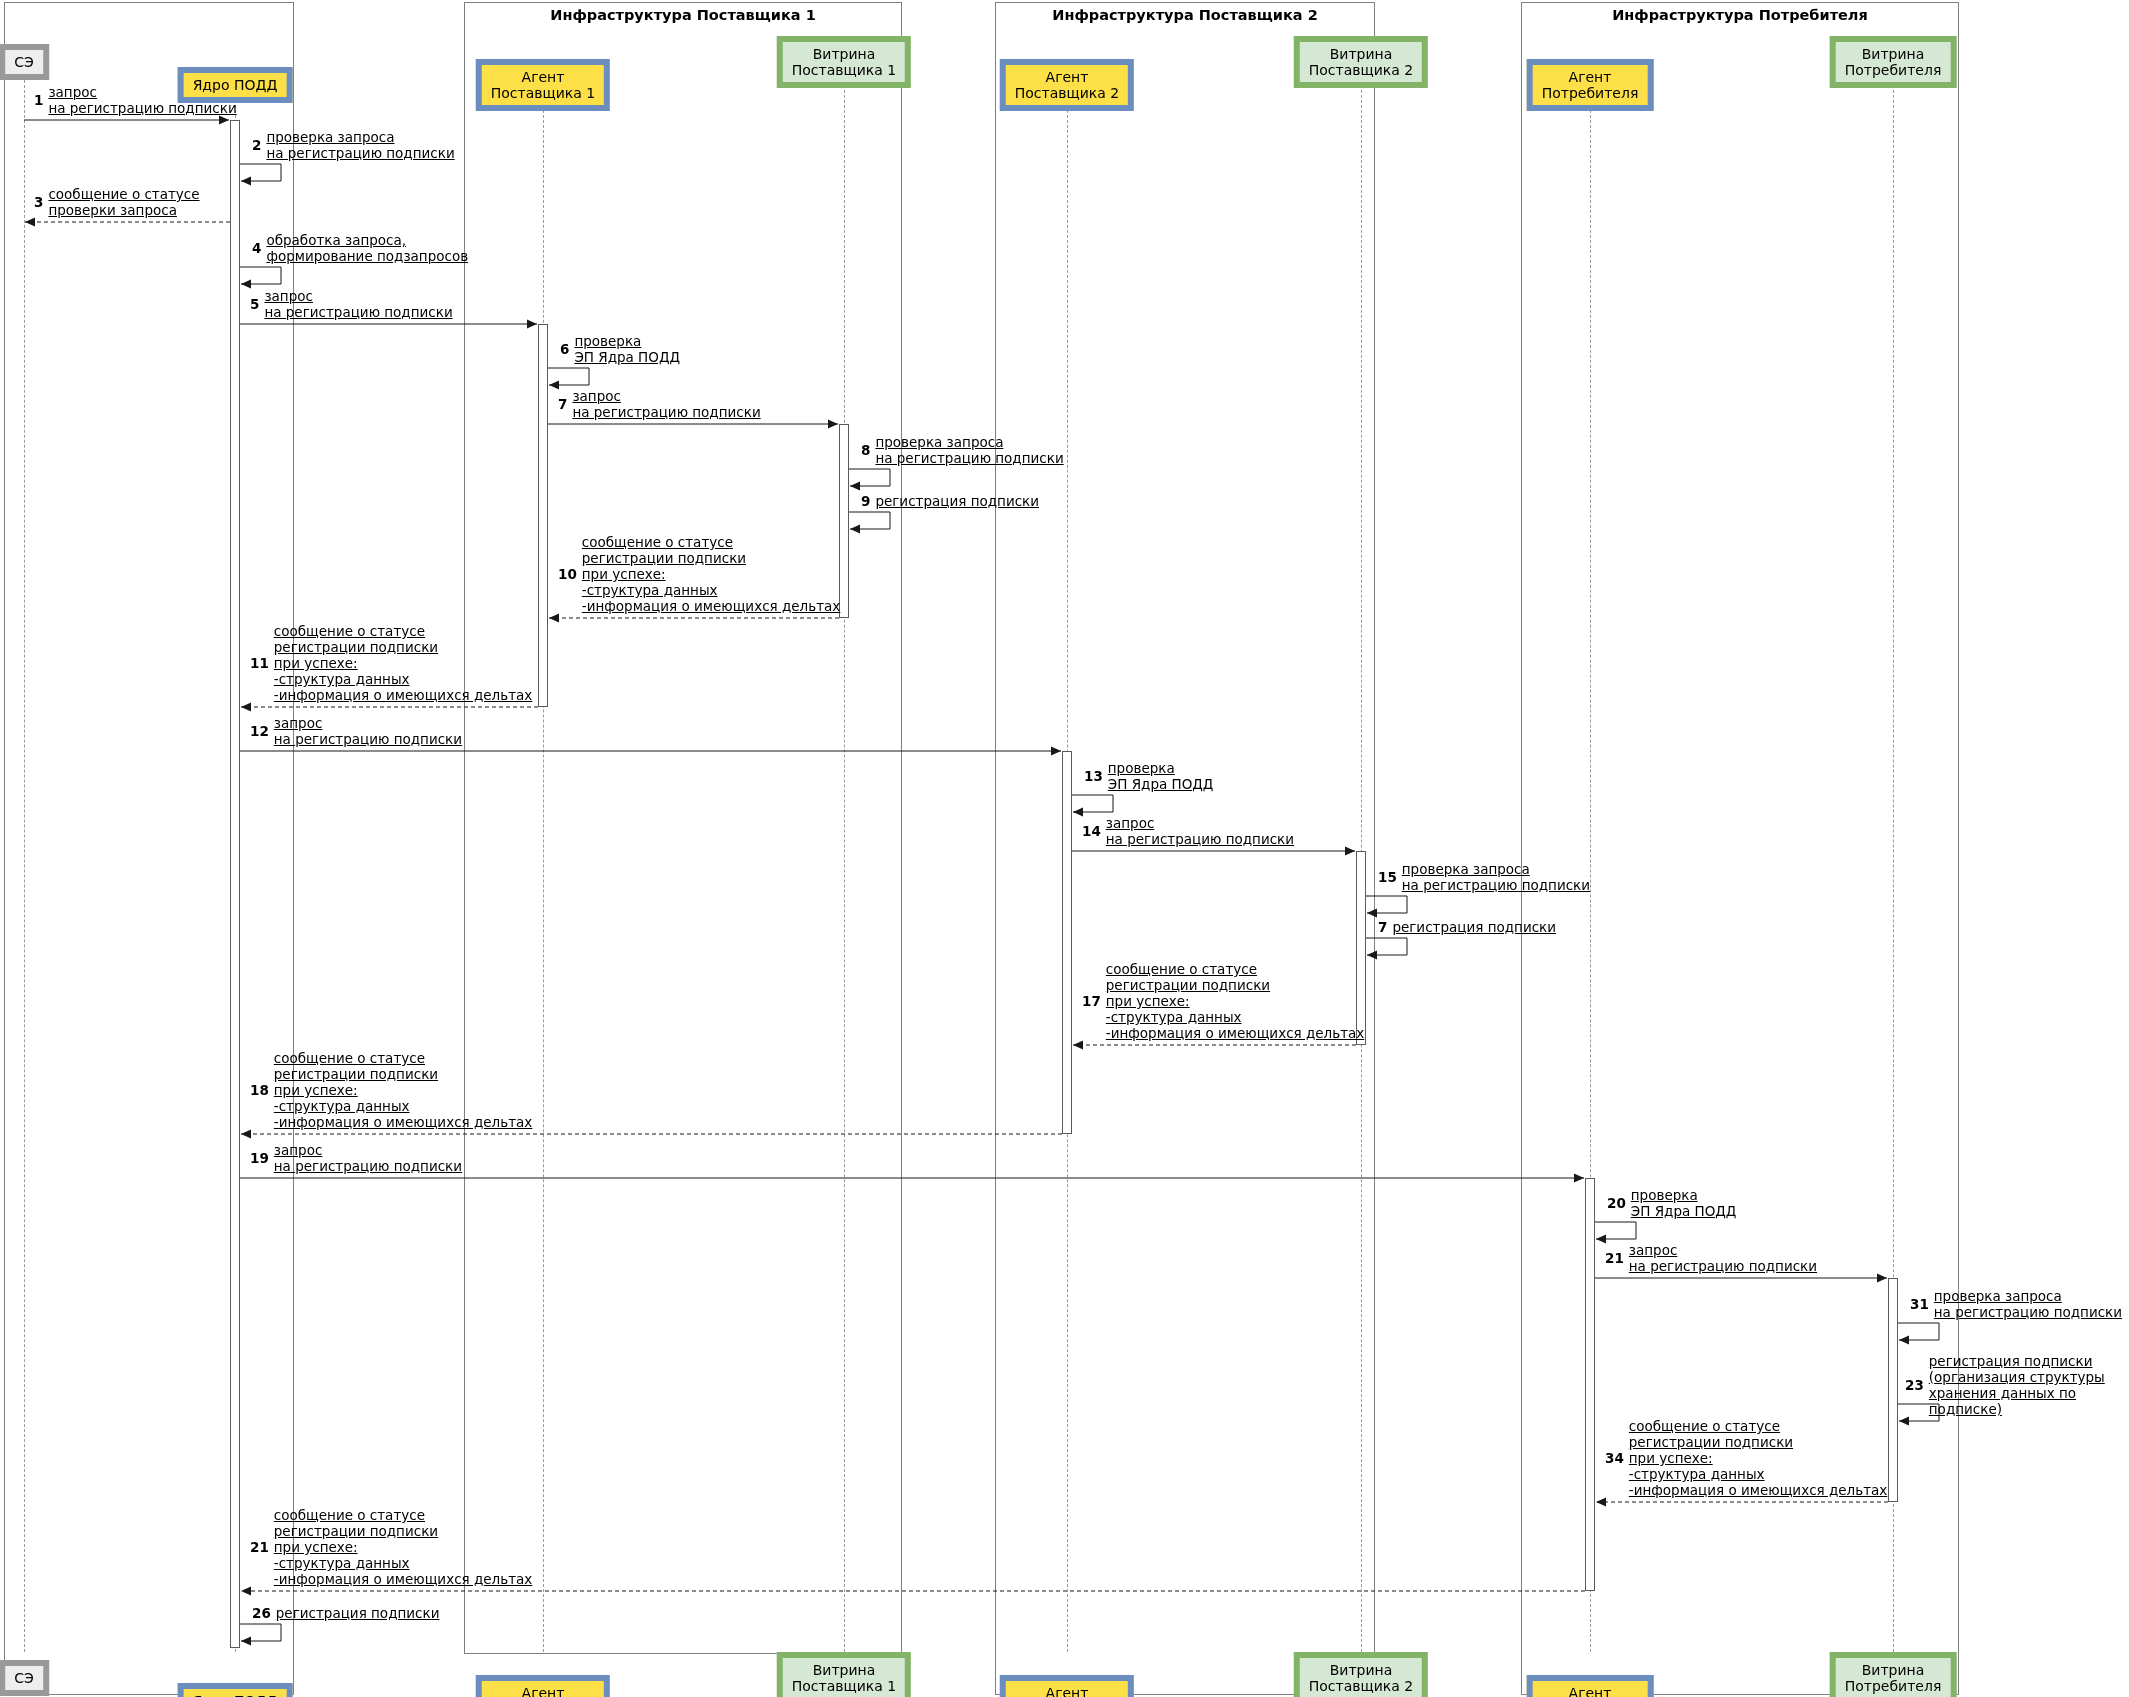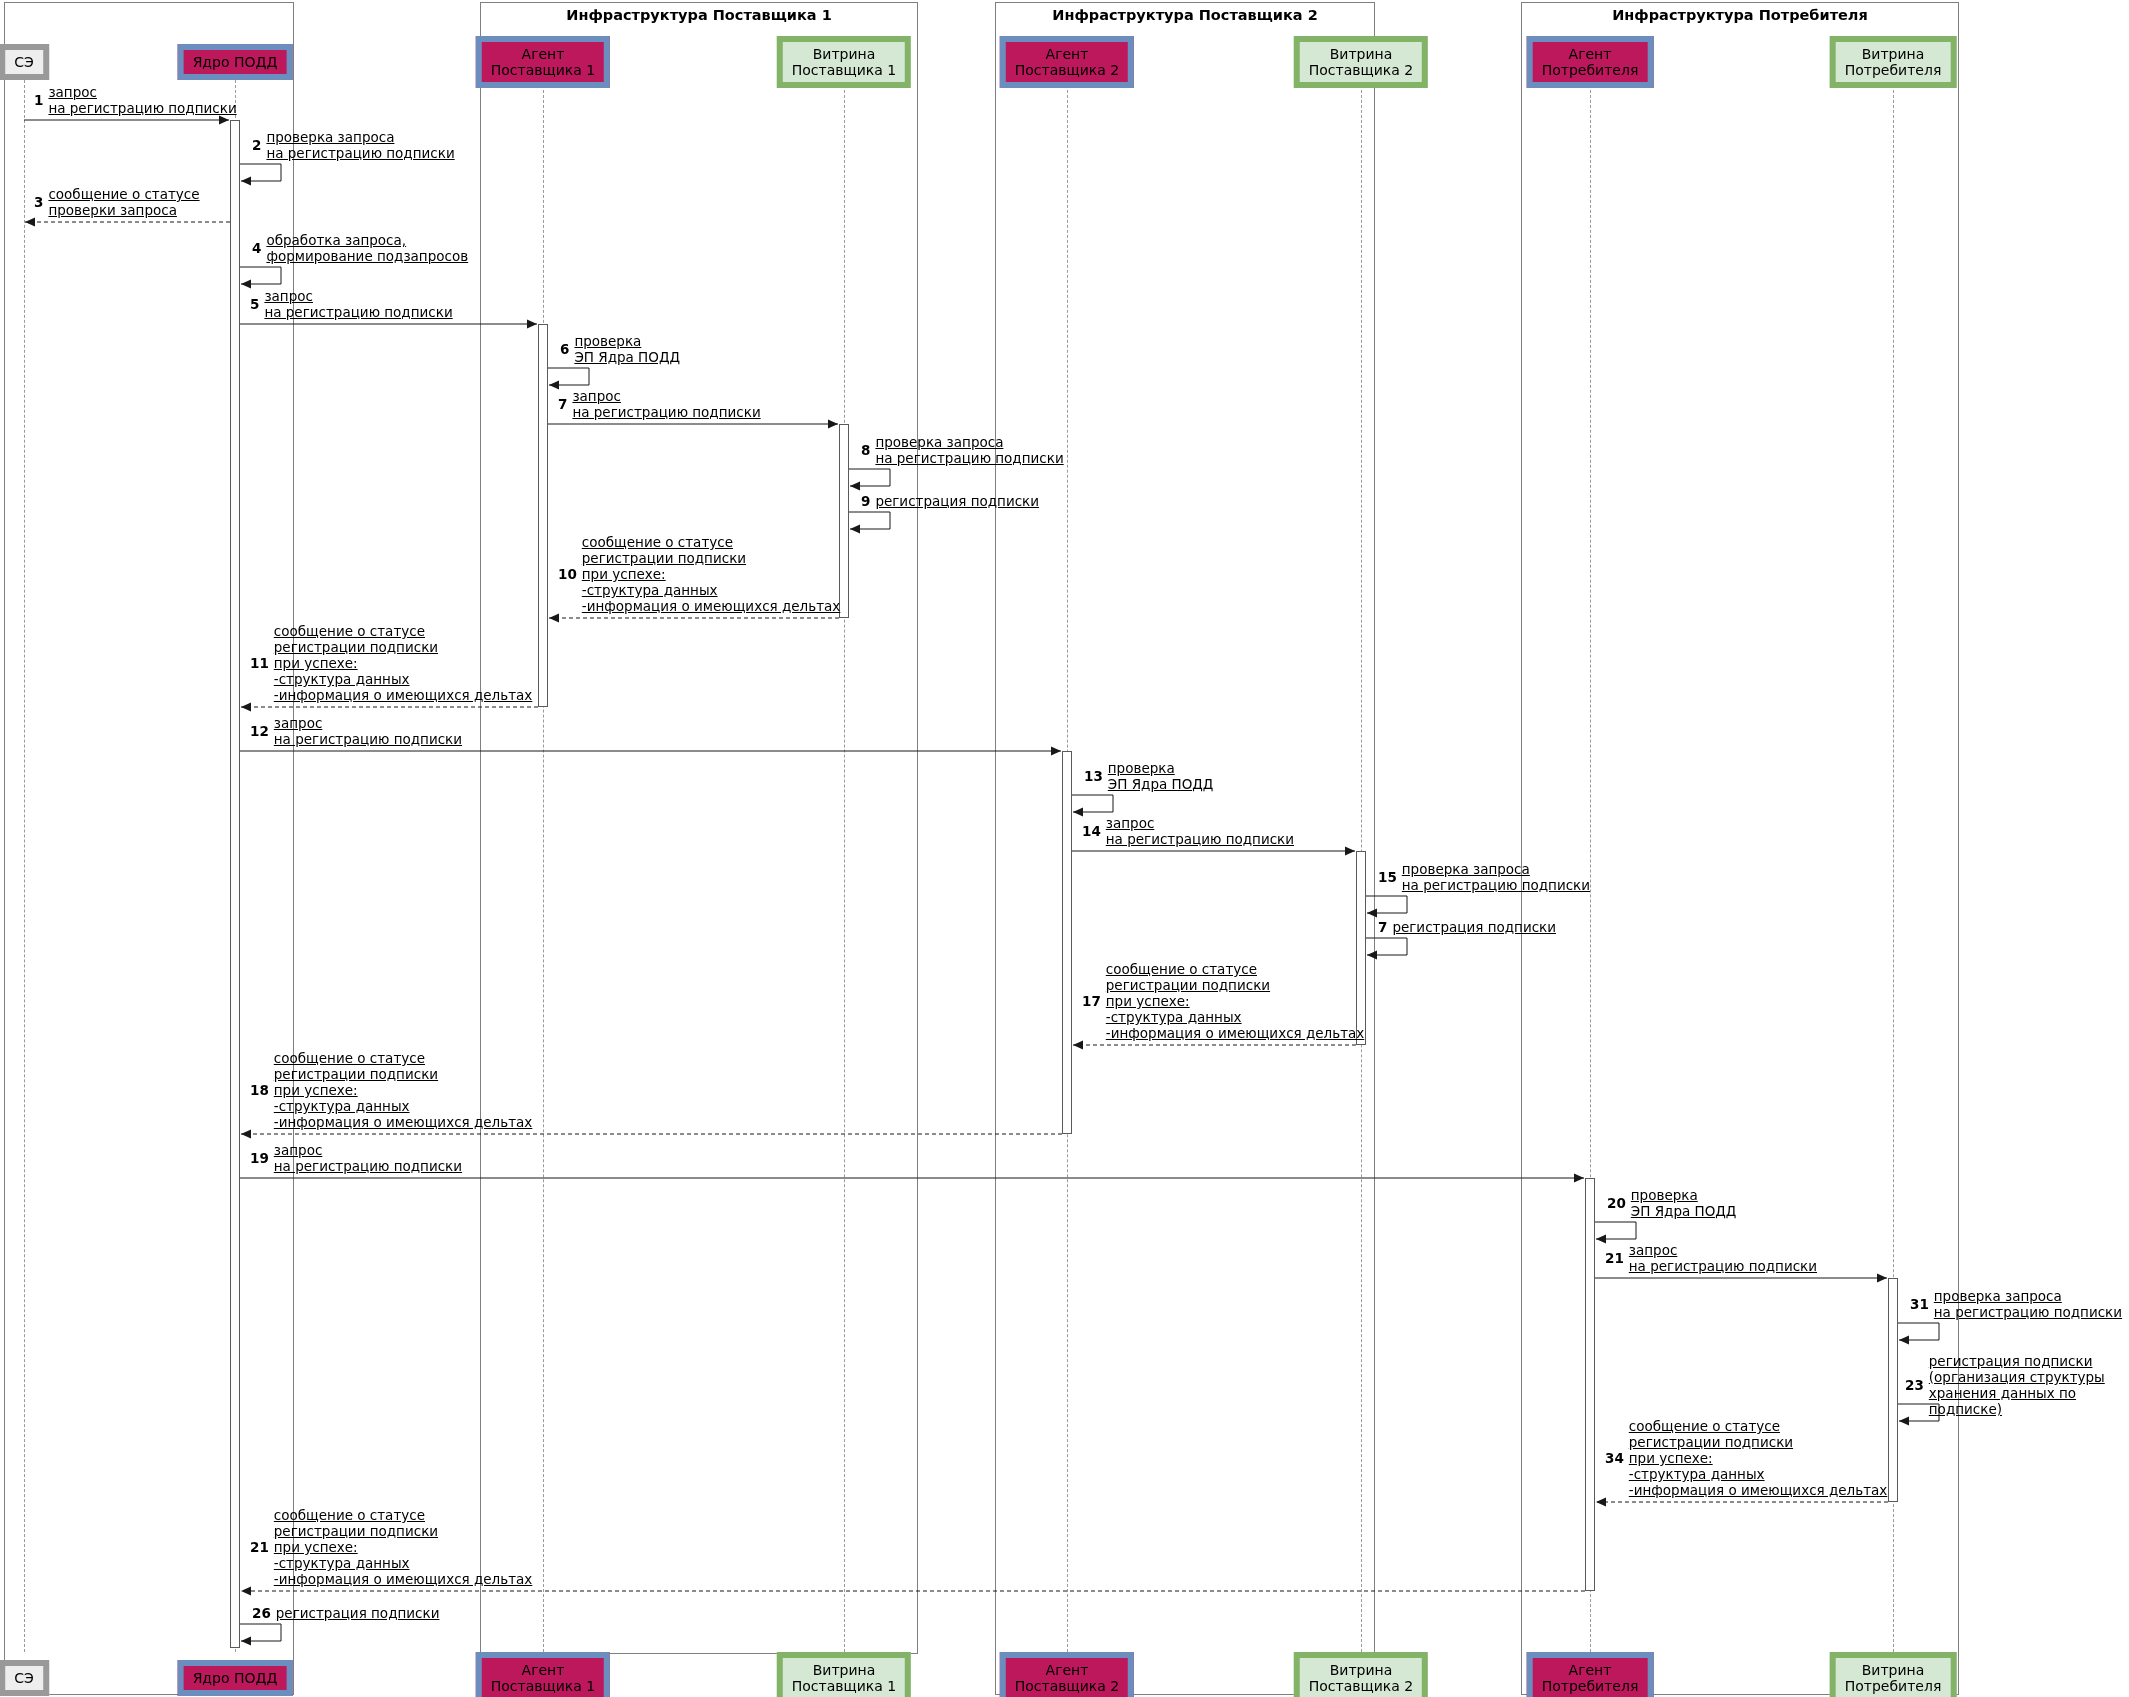--- a/index.html
+++ b/index.html
@@ -5,35 +5,35 @@
   * { box-sizing: border-box; margin: 0; padding: 0; }
   body { font-family: "DejaVu Sans", sans-serif; background: #ffffff; }
   .canvas { position: relative; width: 2129px; height: 1697px; background: #fff; overflow: hidden; }
   .frame { position: absolute; border: 1px solid #7f7f7f; background: #ffffff; }
   .frame-title { position: absolute; top: 4px; left: 0; width: 100%; text-align: center; font-weight: bold; font-size: 14.5px; color: #000; }
   .lifeline { position: absolute; width: 0; border-left: 1px dashed #9a9a9a; }
   .activation { position: absolute; width: 10px; background: #ffffff; border: 1px solid #5a5a5a; }
   .pbox { position: absolute; transform: translateX(-50%); display: flex; align-items: center; justify-content: center;
           text-align: center; white-space: pre-line; font-size: 14px; line-height: 16px; padding: 4px 9px;
           border: 6px solid #14532d; color: #000; }
-  .pbox.blue  { background: #be185d; border-color: #6C8EBF; }
+  .pbox.blue  { background: #fde047; border-color: #6C8EBF; margin-top: 23px; }
   .pbox.green { background: #D5E8D4; border-color: #82B366; }
   .pbox.gray  { background: #EEEEEE; border-color: #999999; }
   .mlabel { position: absolute; display: flex; align-items: center; gap: 5px; font-size: 13.5px; line-height: 16px; color: #000; white-space: nowrap; }
   .mnum { font-weight: bold; font-size: 13.5px; }
   .mtext { white-space: pre-line; text-decoration: underline; }
   svg.arrows { position: absolute; left: 0; top: 0; }
 </style>
 </head>
 <body>
 
 <div class="canvas">
 
   <div class="frame" style="left:4px; top:2px; width:290px; height:1693px"></div>
-  <div class="frame" style="left:480px; top:2px; width:438px; height:1652px">
+  <div class="frame" style="left:464px; top:2px; width:438px; height:1652px">
     <div class="frame-title">Инфраструктура Поставщика 1</div>
   </div>
   <div class="frame" style="left:995px; top:2px; width:380px; height:1693px">
     <div class="frame-title">Инфраструктура Поставщика 2</div>
   </div>
   <div class="frame" style="left:1521px; top:2px; width:438px; height:1693px">
     <div class="frame-title">Инфраструктура Потребителя</div>
   </div>
 
   <div class="lifeline" style="left:24px;   top:70px; height:1582px"></div>

